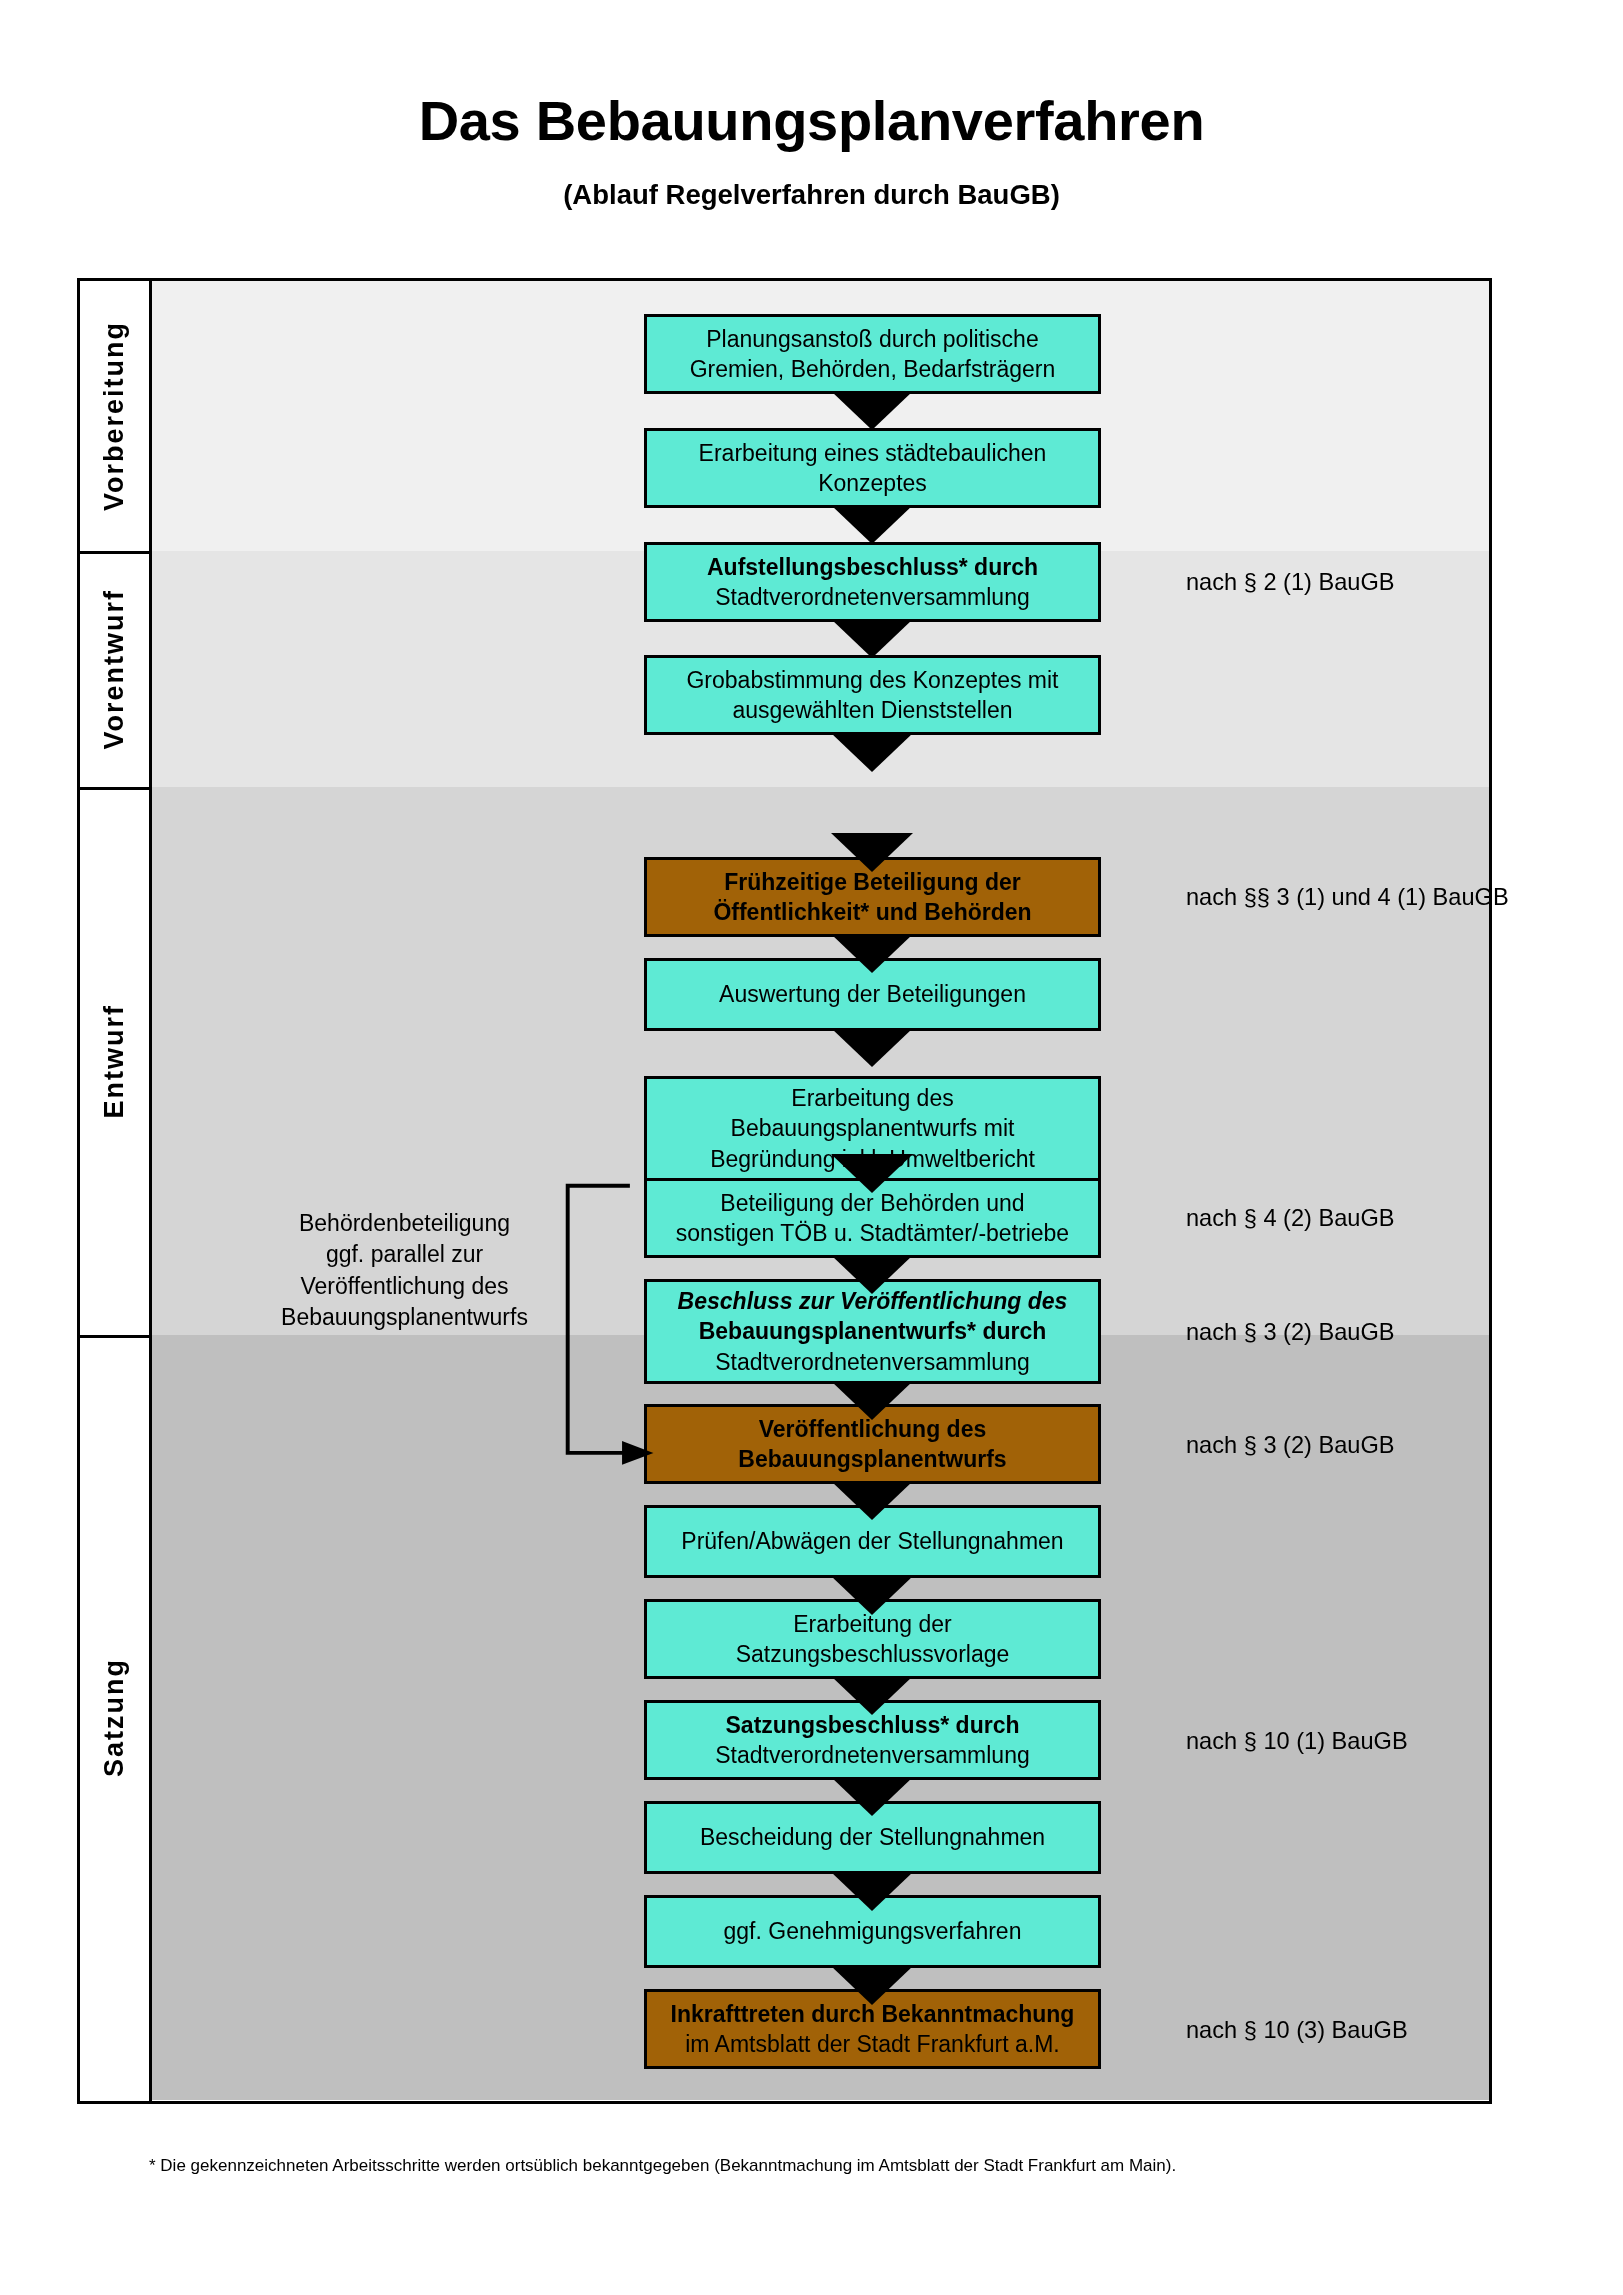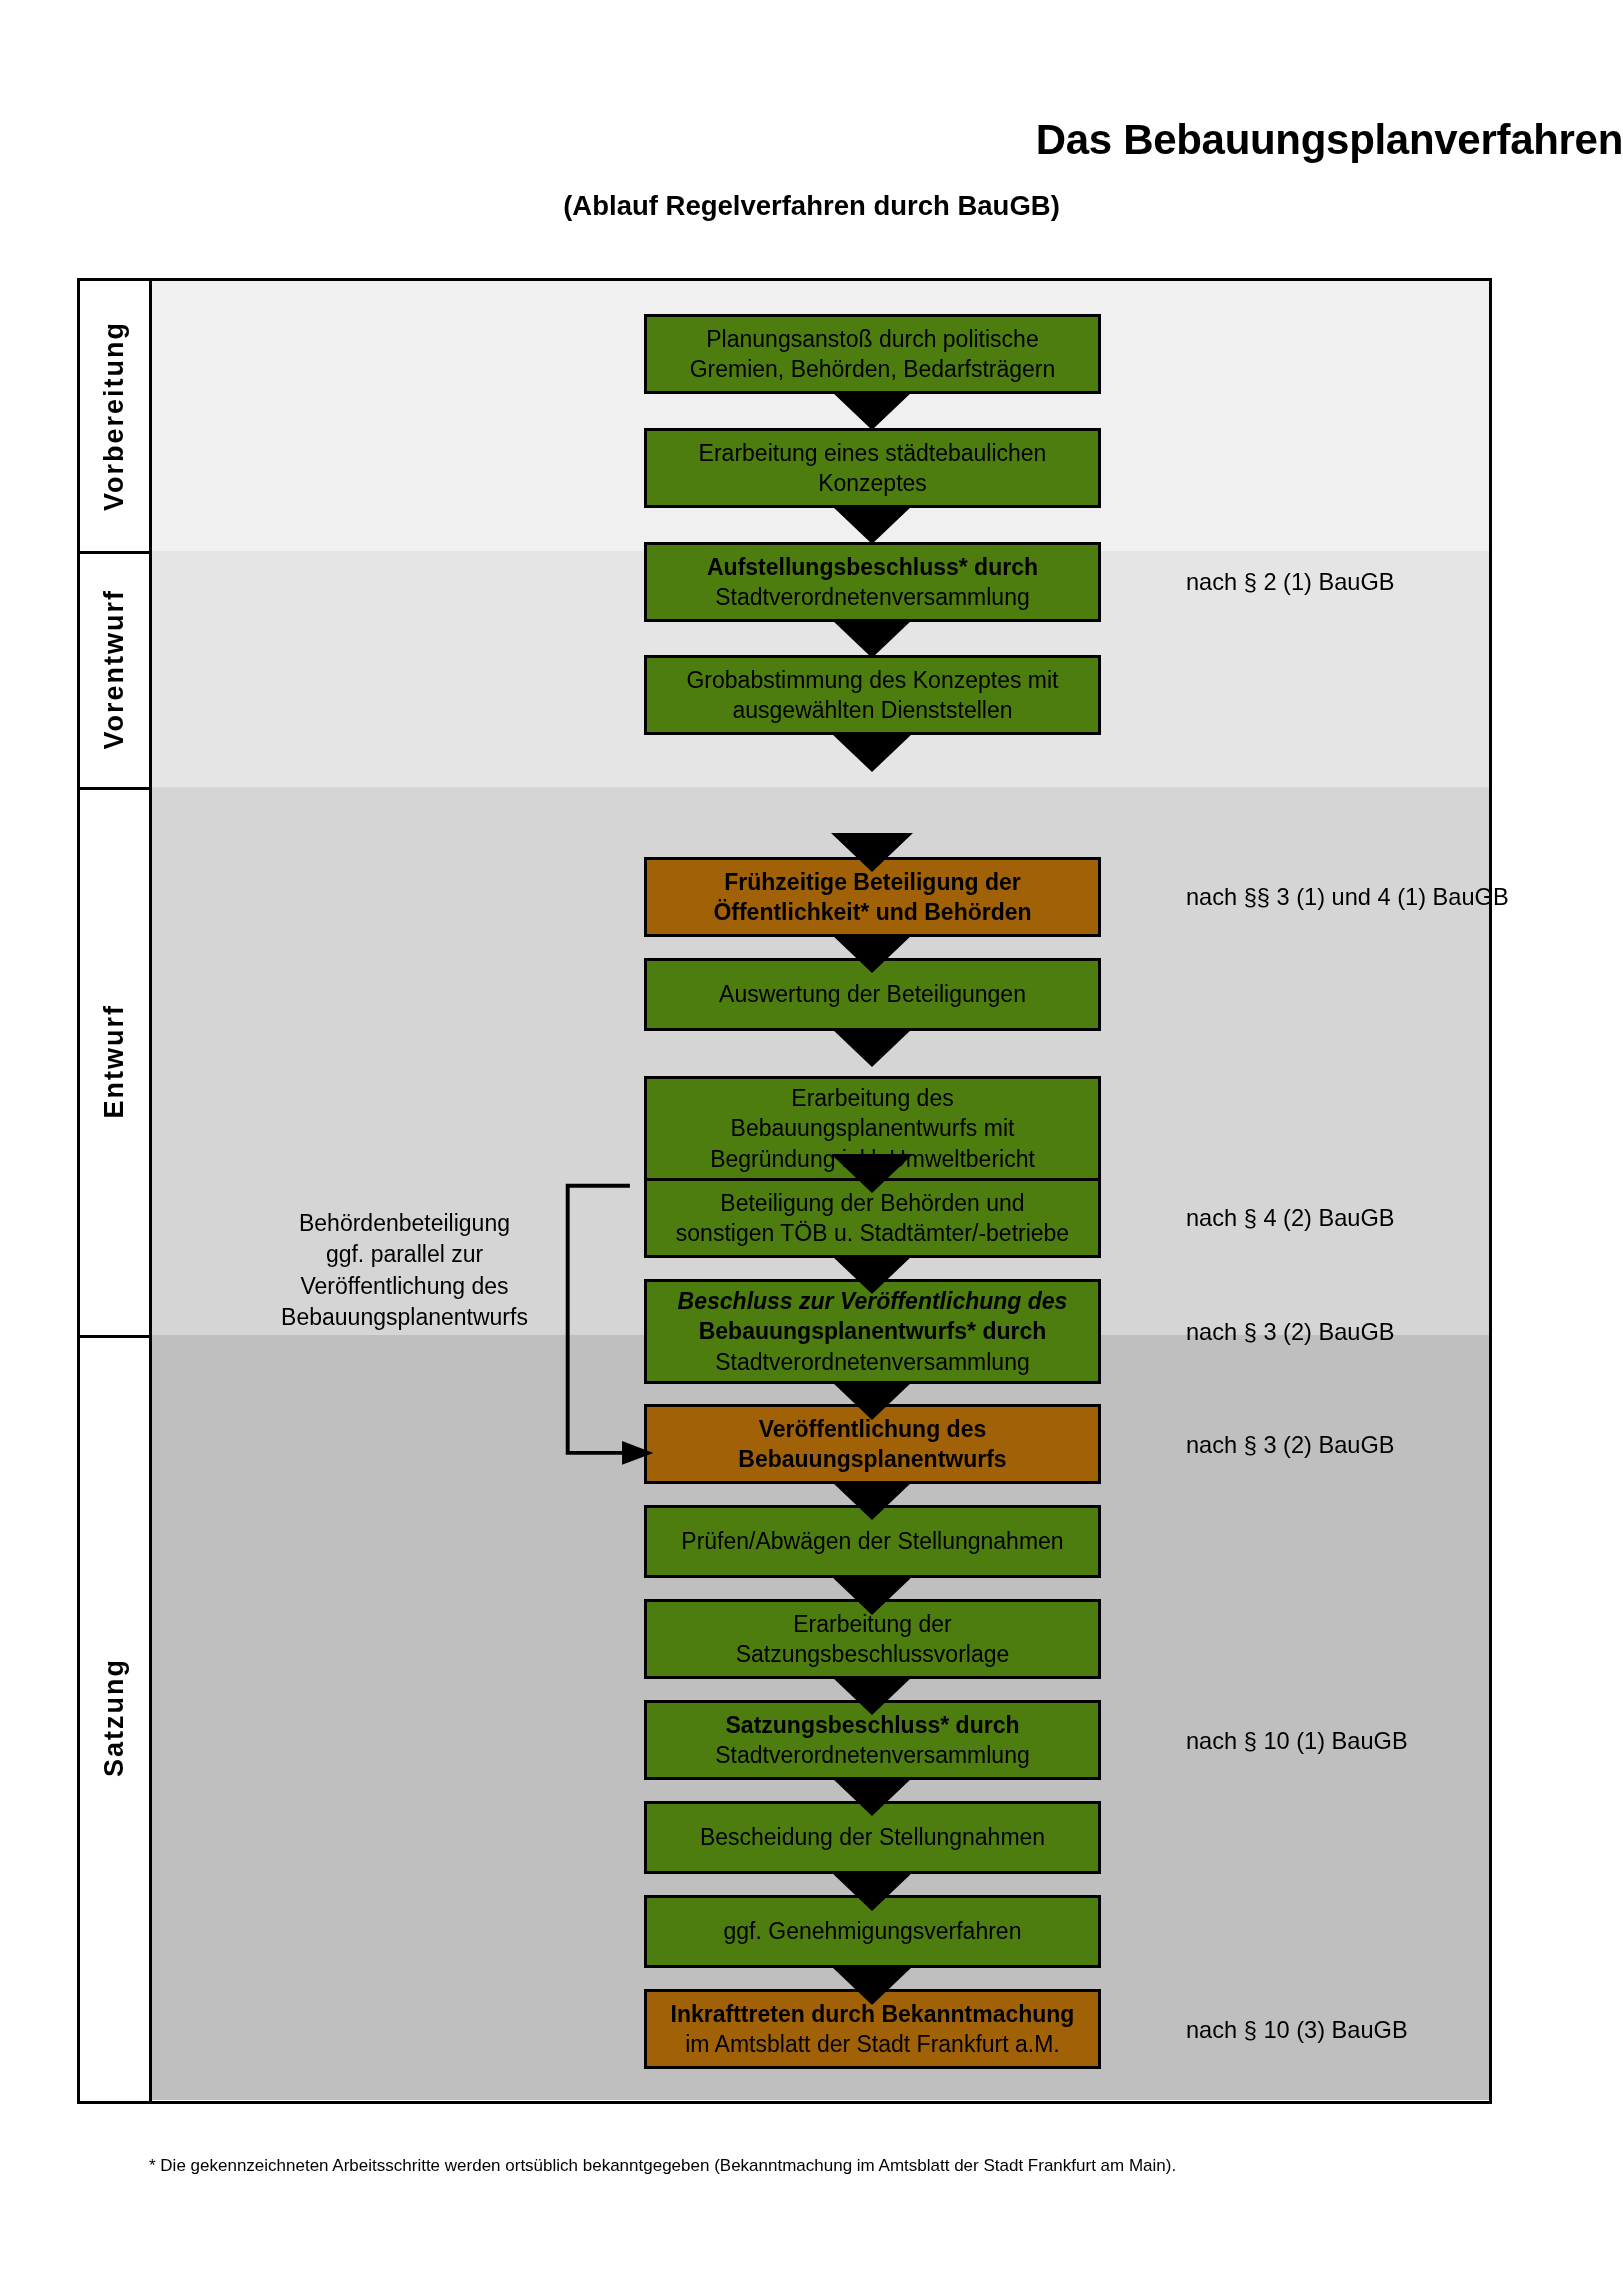--- a/index.html
+++ b/index.html
@@ -16,25 +16,25 @@
     overflow: hidden;
   }
 
   
   #title-block {
     position: absolute;
     left: 0; top: 0;
     width: 1623px;
   }
   #main-title {
-    text-align: right;
-    font-size: 42px;
+    text-align: center;
+    font-size: 56px;
     font-weight: bold;
     letter-spacing: -0.3px;
-    margin-top: 116px;
+    margin-top: 88px;
   }
   #subtitle {
     text-align: center;
     font-size: 27.5px;
     font-weight: bold;
     margin-top: 26px;
   }
 
   
   #frame {
@@ -93,21 +93,21 @@
     white-space: nowrap;
   }
 
   
   .pbox {
     position: absolute;
     left: 564px;
     width: 457px;
     box-sizing: border-box;
     border: 3.3px solid #000;
-    background: #4d7c0f;
+    background: #5eead4;
     display: flex;
     flex-direction: column;
     align-items: center;
     justify-content: center;
     text-align: center;
     font-size: 23px;
     line-height: 1.32;
     z-index: 4;
   }
   .pbox.blue { background: #a16207; }

